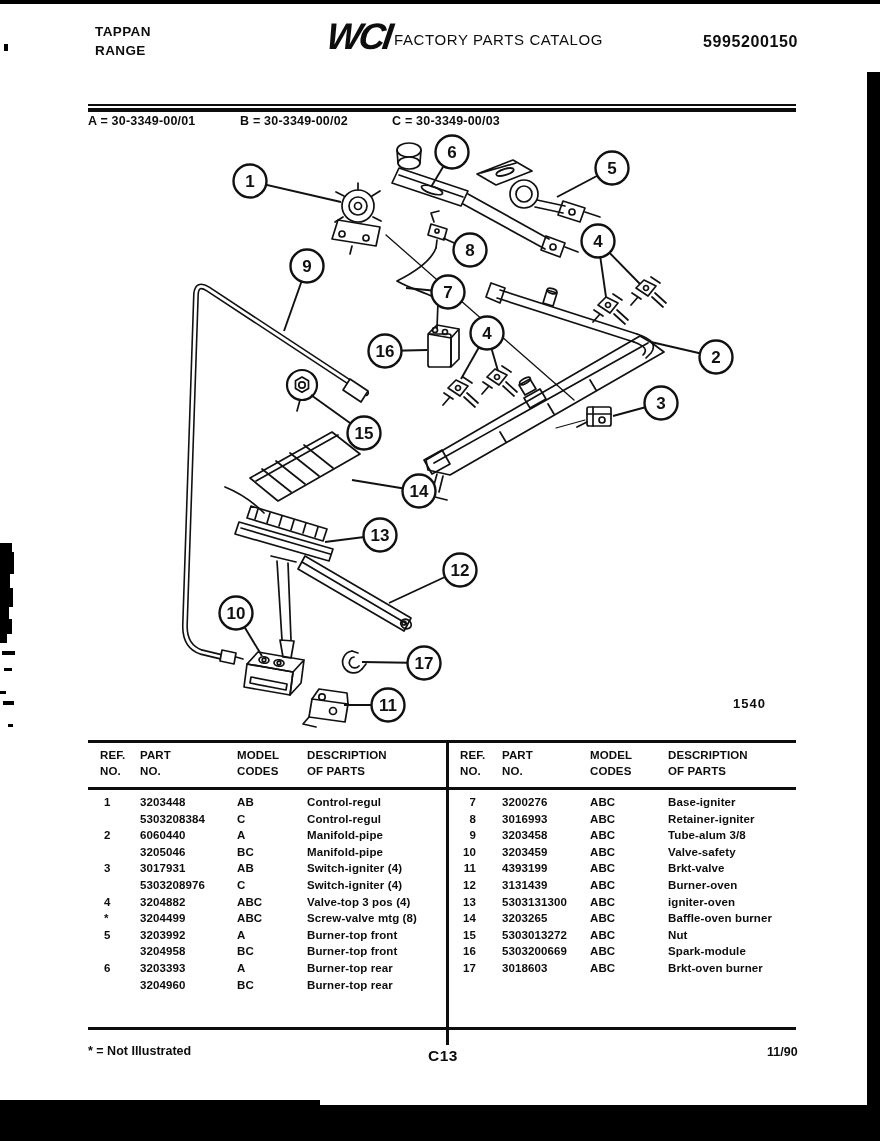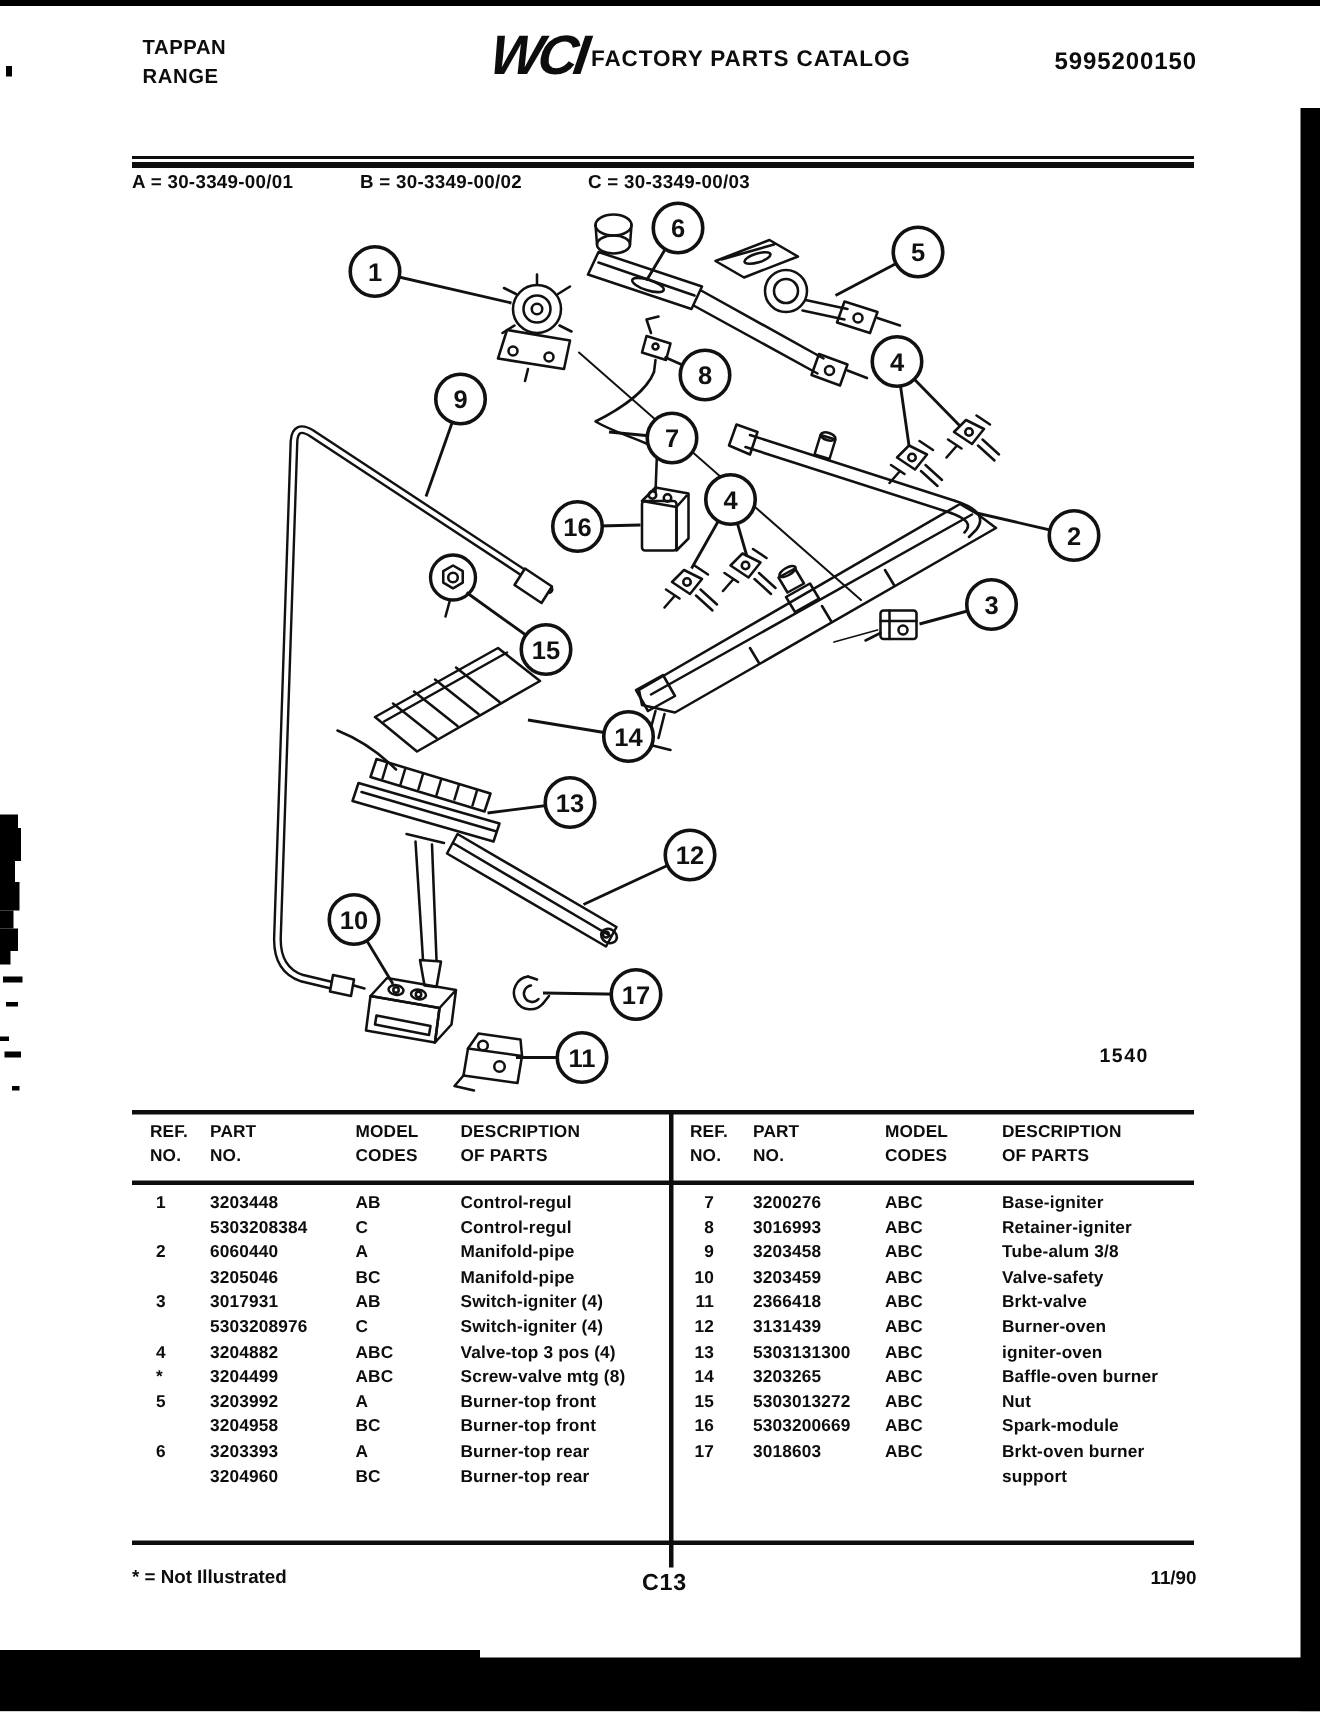--- a/index.html
+++ b/index.html
@@ -8,21 +8,21 @@
     font-family:"Liberation Sans","DejaVu Sans",sans-serif;color:#0d0d0d;
     overflow:hidden;margin:0 auto;
   }
   .abs{position:absolute;}
   .ink{background:#0d0d0d;}
 
   
   .brand{left:95px;top:22px;font-size:13.5px;font-weight:700;line-height:19px;letter-spacing:.4px;}
   .logo{left:327px;top:16px;font-size:37px;font-weight:700;font-style:italic;
         letter-spacing:-3px;transform:skewX(-8deg);}
-  .cat-title{left:394px;top:31px;font-size:15px;font-weight:700;letter-spacing:.6px;text-align:right;}
+  .cat-title{left:394px;top:31px;font-size:15px;font-weight:400;letter-spacing:.6px;text-align:right;}
   .pubnum{left:703px;top:33px;font-size:16px;font-weight:700;letter-spacing:.6px;}
   .rule1{left:88px;top:104px;width:708px;height:2px;}
   .rule2{left:88px;top:108px;width:708px;height:4px;}
   .models{left:88px;top:114px;font-size:12.5px;font-weight:700;letter-spacing:.2px;}
   .models span{position:absolute;white-space:nowrap;text-align:right;}
   .models .m-b{left:152px;}
   .models .m-c{left:304px;}
 
   
   svg.diagram{position:absolute;left:0;top:0;}
@@ -443,21 +443,21 @@
         <span class="c3">Tube-alum 3/8</span>
       </div>
       <div class="tr">
         <span class="c0">10</span>
         <span class="c1">3203459</span>
         <span class="c2">ABC</span>
         <span class="c3">Valve-safety</span>
       </div>
       <div class="tr">
         <span class="c0">11</span>
-        <span class="c1">2366418</span>
+        <span class="c1">4393199</span>
         <span class="c2">ABC</span>
         <span class="c3">Brkt-valve</span>
       </div>
       <div class="tr">
         <span class="c0">12</span>
         <span class="c1">3131439</span>
         <span class="c2">ABC</span>
         <span class="c3">Burner-oven</span>
       </div>
       <div class="tr">
@@ -482,26 +482,20 @@
         <span class="c0">16</span>
         <span class="c1">5303200669</span>
         <span class="c2">ABC</span>
         <span class="c3">Spark-module</span>
       </div>
       <div class="tr">
         <span class="c0">17</span>
         <span class="c1">3018603</span>
         <span class="c2">ABC</span>
         <span class="c3">Brkt-oven burner</span>
-      </div>
-      <div class="tr">
-        <span class="c0"></span>
-        <span class="c1"></span>
-        <span class="c2"></span>
-        <span class="c3">support</span>
       </div>
     </div>
 
   <div class="abs foot-note">* = Not Illustrated</div>
   <div class="abs foot-page">C13</div>
   <div class="abs foot-date">11/90</div>
 
 </div>
 
 </body></html>

